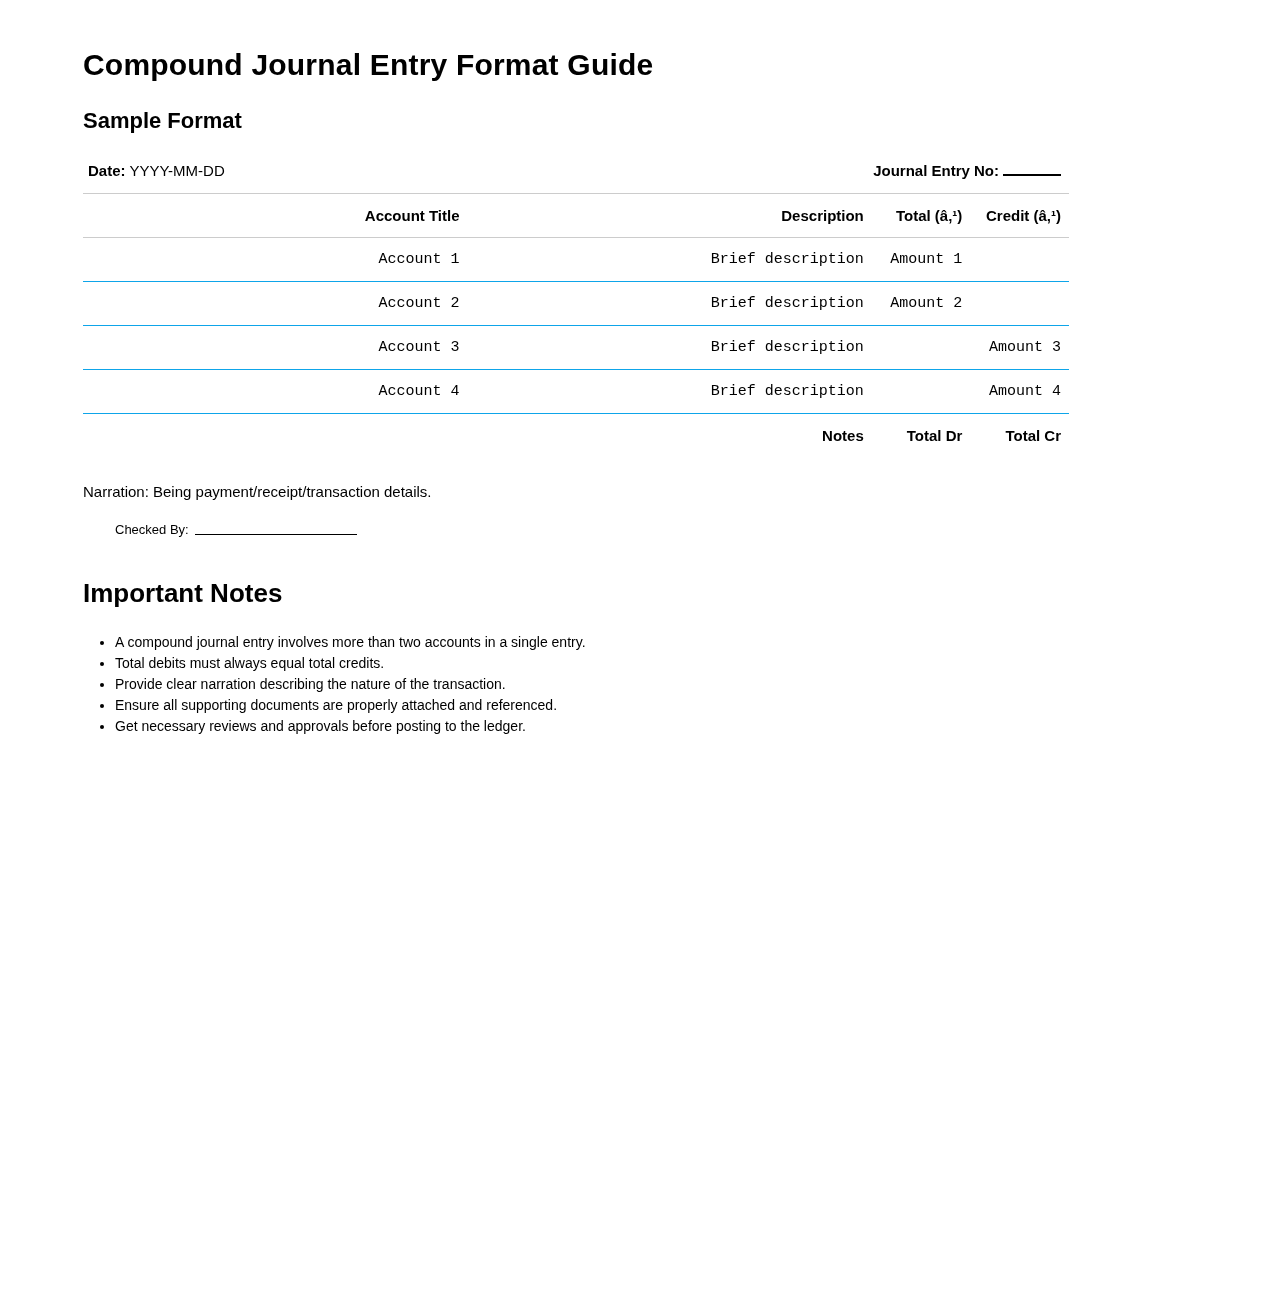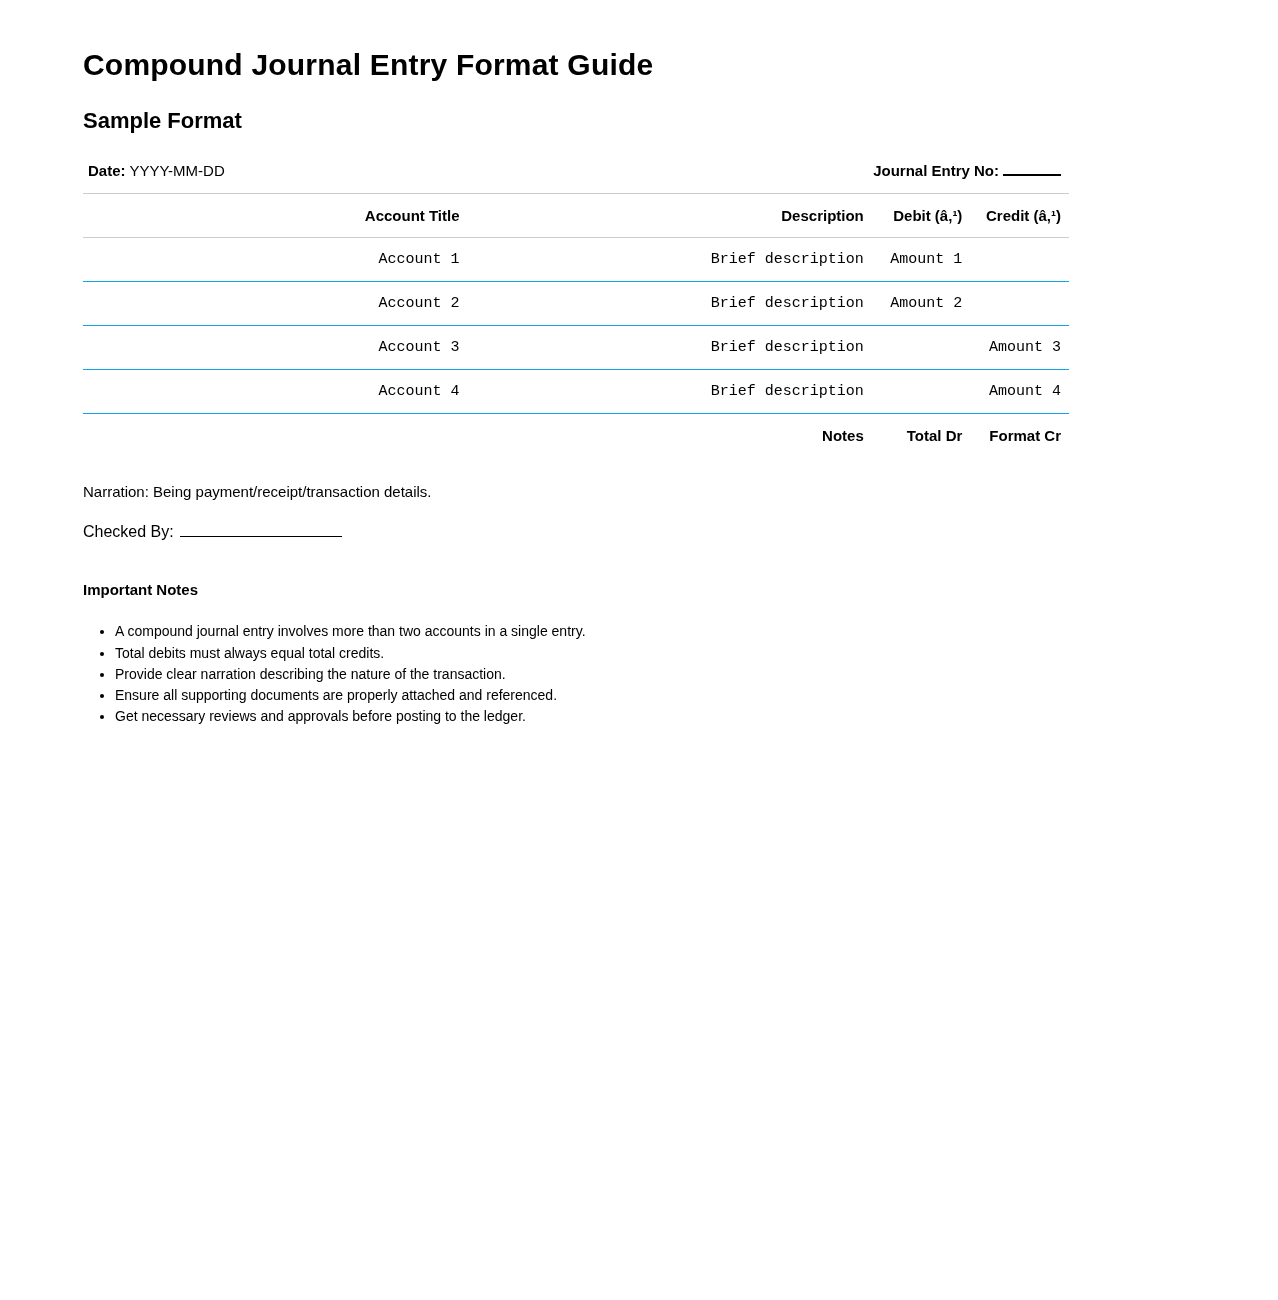--- a/index.html
+++ b/index.html
@@ -84,25 +84,26 @@
   .sig-item { white-space: nowrap; }
   .sig-line {
     display: inline-block;
     width: 162px;
     border-bottom: 1px solid #000;
     height: 0.95em;
     margin-left: 6px;
     vertical-align: baseline;
   }
   .checked-row {
-    font-size: 16px;
+    font-size: 13px;
     margin-bottom: 10px;
+    margin-left: 32px;
   }
   h2.notes-heading {
-    font-size: 15px;
+    font-size: 26px;
     font-weight: bold;
     margin: 40px 0 24px 0;
   }
   ul.notes-list {
     margin: 12px;
     padding-left: 20px;
     font-size: 14px;
   }
   ul.notes-list li {
     line-height: 1.3;
@@ -132,21 +133,21 @@
     <colgroup>
       <col class="col-account">
         <col class="col-desc">
         <col class="col-dr">
         <col class="col-cr">
     </colgroup>
     <thead>
       <tr>
         <th>Account Title</th>
         <th>Description</th>
-        <th class="col-debit">Debit (â‚¹)</th>
+        <th class="col-debit">Total (â‚¹)</th>
         <th class="col-credit">Credit (â‚¹)</th>
       </tr>
     </thead>
     <tbody>
         <tr>
           <td>Account 1</td>
           <td>Brief description</td>
           <td class="col-debit">Amount 1</td>
           <td class="col-credit"></td>
         </tr>
@@ -166,21 +167,21 @@
           <td>Account 4</td>
           <td>Brief description</td>
           <td class="col-debit"></td>
           <td class="col-credit">Amount 4</td>
         </tr>
       </tbody>
     <tfoot>
       <tr class="total-row">
         <td colspan="2" class="col-debit">Notes</td>
         <td class="col-debit">Total Dr</td>
-        <td class="col-credit">Format Cr</td>
+        <td class="col-credit">Total Cr</td>
       </tr>
     </tfoot>
   </table>
 
   <p class="narration">Narration: Being payment/receipt/transaction details.</p>
 
 
   <div class="checked-row sig-item">
     <span>Checked By:</span><span class="sig-line"></span>
   </div>

